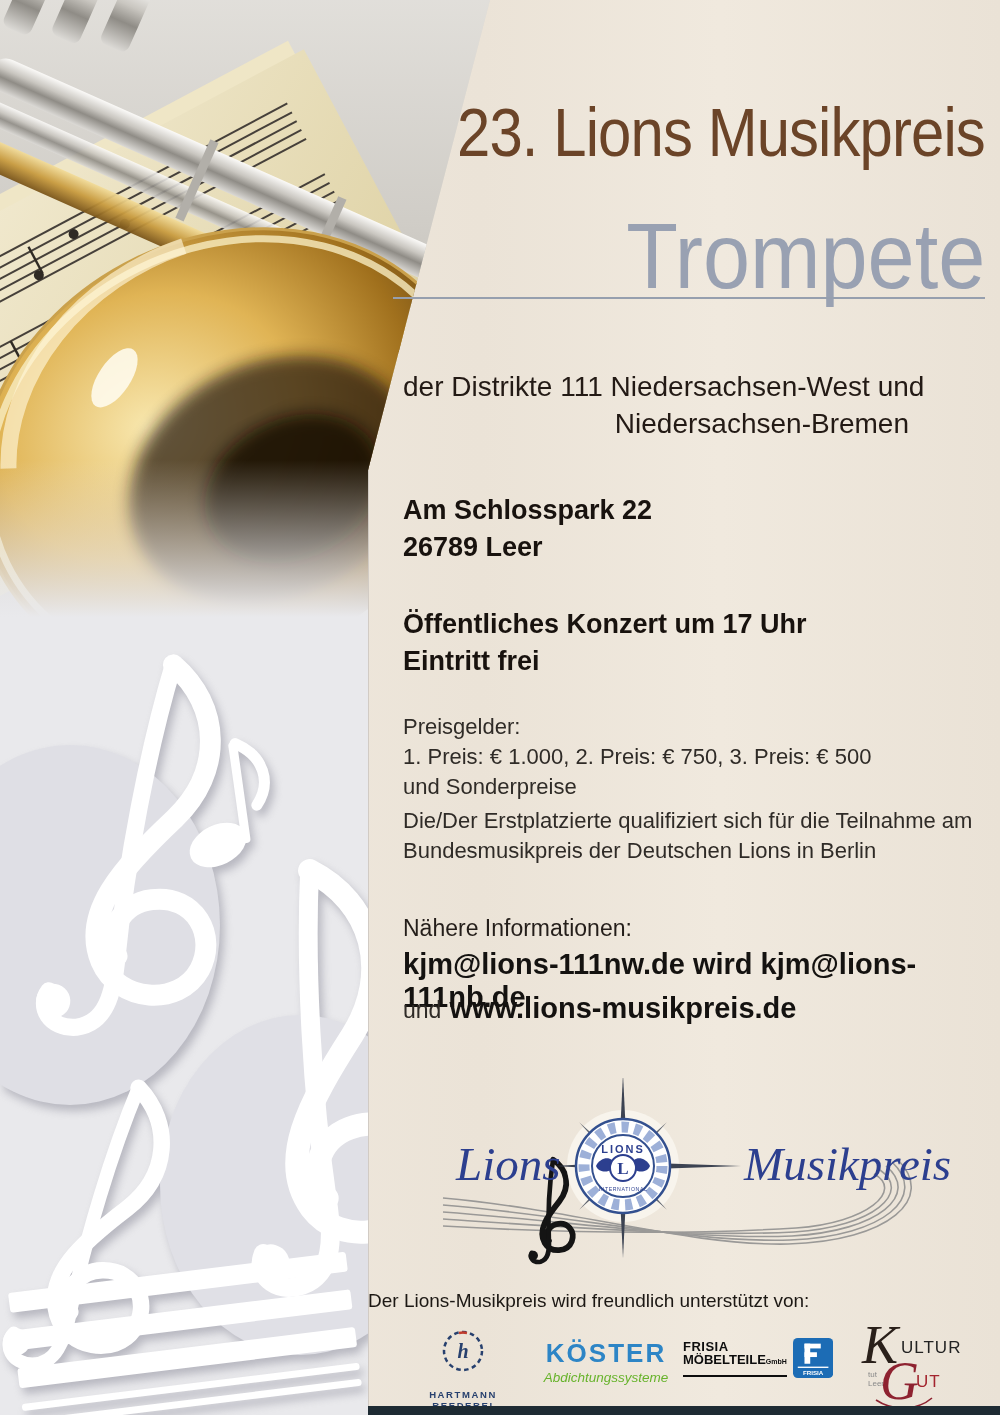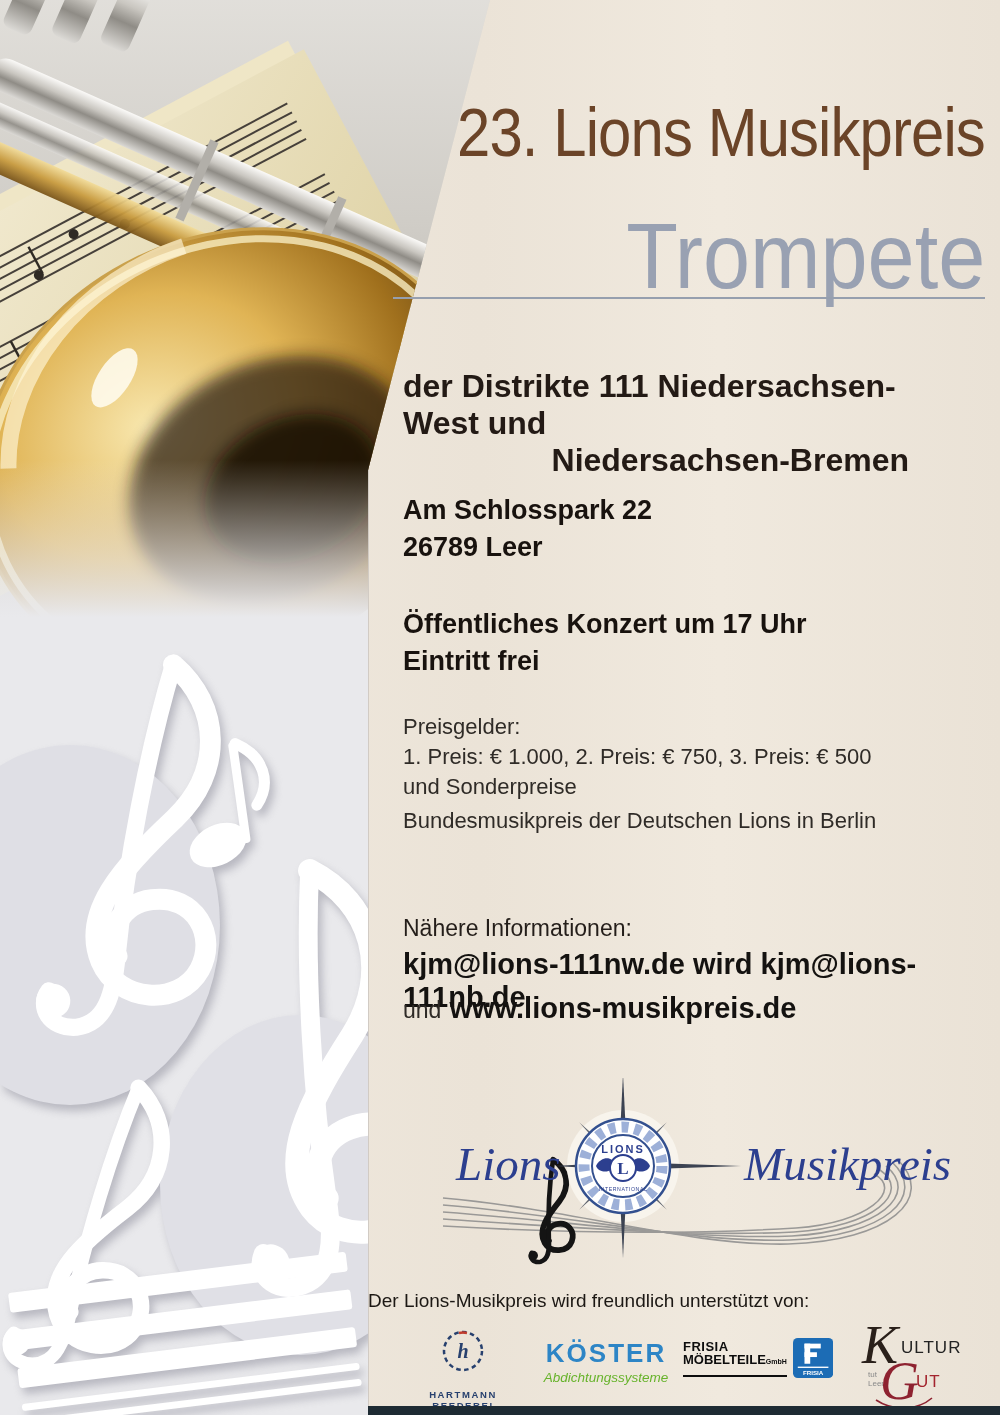--- a/index.html
+++ b/index.html
@@ -16,21 +16,21 @@
   
   .photo-wrap{left:0;top:0;width:490px;height:645px;
     clip-path:polygon(0 0,100% 0,75.1% 72.9%,75.1% 100%,0 100%);}
   
   .title{right:15px;top:98px;color:#6b4428;font-size:68px;line-height:1;white-space:nowrap;
     transform:scaleX(.88);transform-origin:100% 50%;letter-spacing:-1px;text-align:right;}
   .subtitle{right:15px;top:210px;color:#99a1b2;font-size:92px;line-height:1;white-space:nowrap;
     transform:scaleX(.92);transform-origin:100% 50%;text-align:right;}
   .header-rule{left:393px;top:297px;width:592px;height:2px;background:#969fae;}
   
-  .districts{left:403px;top:368px;width:540px;color:#231a15;font-weight:bold;font-size:32px;line-height:37px;}
+  .districts{left:403px;top:368px;width:540px;color:#231a15;font-weight:normal;font-size:28px;line-height:37px;}
   .districts .l2{text-align:right;padding-right:34px;}
   .venue{left:403px;top:492px;color:#18120e;font-weight:bold;font-size:27px;line-height:37px;}
   .event{left:403px;top:606px;color:#18120e;font-weight:bold;font-size:27px;line-height:37px;}
   .prizes{left:403px;top:712px;color:#2f2b27;font-size:22px;line-height:30px;}
   .qualification{left:403px;top:806px;color:#2f2b27;font-size:22px;line-height:30px;}
   .info-heading{left:403px;top:915px;color:#241e1a;font-size:23px;}
   .email-line{left:403px;top:948px;color:#141210;font-size:29px;font-weight:bold;}
   .web-line{left:403px;top:992px;color:#141210;font-size:29px;font-weight:bold;}
   .web-line .prefix{font-weight:normal;font-size:23px;color:#2f2b27;}
   
@@ -227,20 +227,21 @@
   <div>Eintritt frei</div>
 </div>
 
 <div class="abs prizes">
   <div>Preisgelder:</div>
   <div>1. Preis: € 1.000, 2. Preis: € 750, 3. Preis: € 500</div>
   <div>und Sonderpreise</div>
 </div>
 
 <div class="abs qualification">
+  <div>Die/Der Erstplatzierte qualifiziert sich für die Teilnahme am</div>
   <div>Bundesmusikpreis der Deutschen Lions in Berlin</div>
 </div>
 
 <div class="abs info-heading">Nähere Informationen:</div>
 <div class="abs email-line">kjm@lions-111nw.de wird kjm@lions-111nb.de</div>
 <div class="abs web-line">
   <span class="prefix">und</span>
   <span>www.lions-musikpreis.de</span>
 </div>
 

